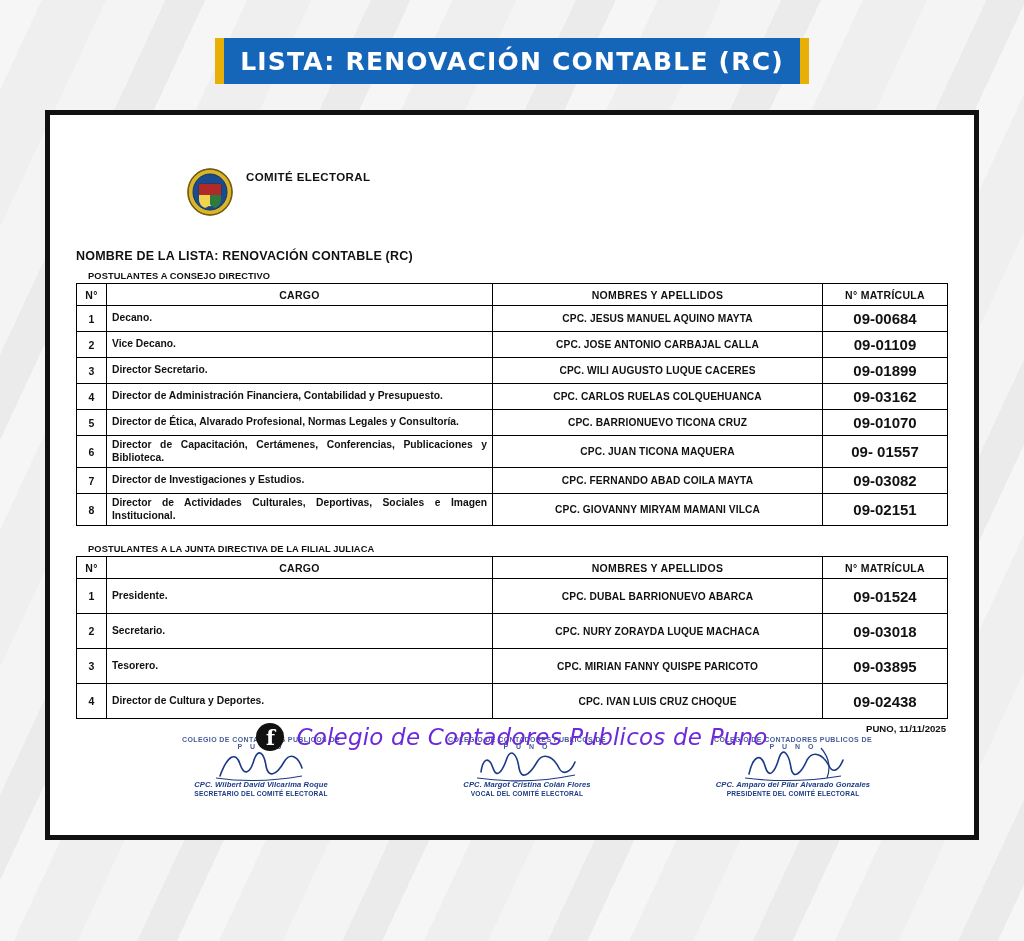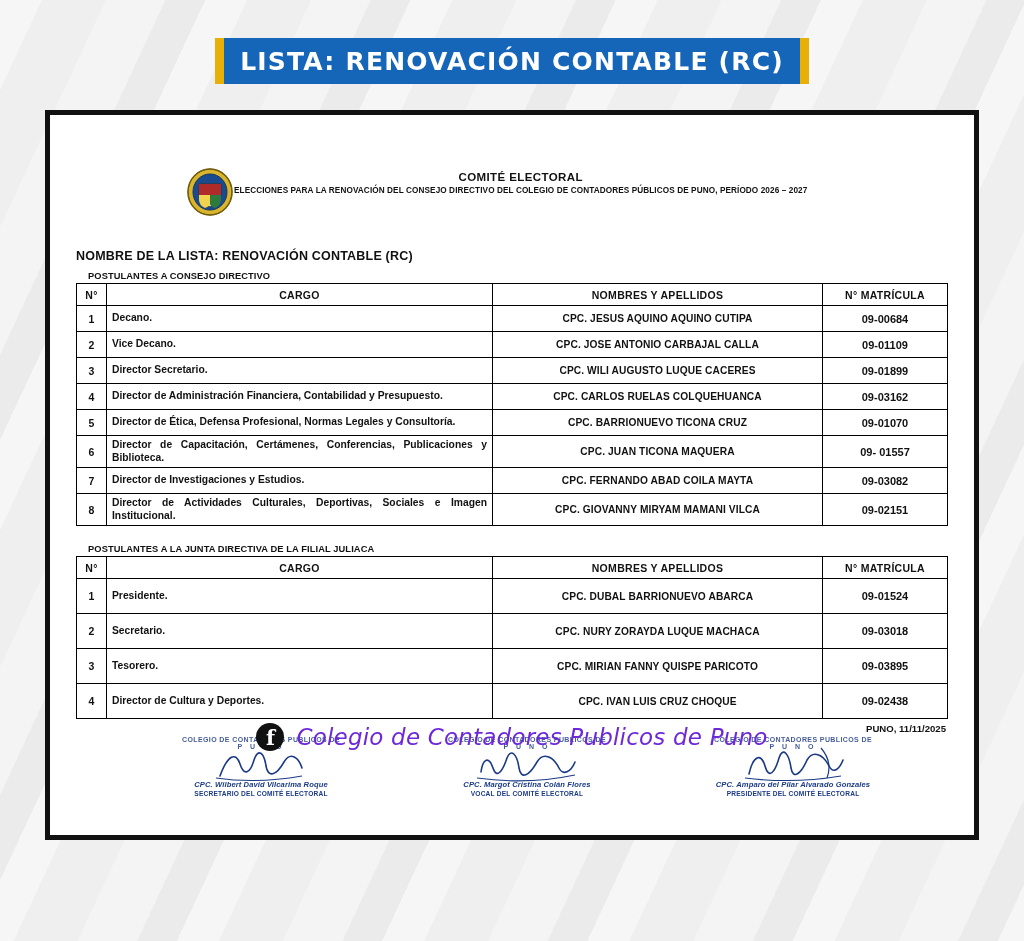--- a/index.html
+++ b/index.html
@@ -76,20 +76,21 @@
     background: #ffffff;
     position: relative;
     padding: 22px 26px 10px 26px;
     overflow: hidden;
   }
 
   
   .doc-header {
     display: flex;
     align-items: flex-start;
+    gap: 12px;
     padding-left: 110px;
     margin-top: 30px;
   }
   .crest {
     width: 48px;
     height: 50px;
     flex: 0 0 48px;
     position: relative;
   }
   .crest svg { display: block; }
@@ -165,21 +166,21 @@
     padding-right: 8px;
   }
   td.cell-nombre {
     text-align: center;
     font-size: 10.2px;
     font-weight: bold;
     letter-spacing: .1px;
   }
   td.cell-mat {
     text-align: center;
-    font-size: 11px;
+    font-size: 15px;
     font-weight: bold;
   }
   .t1 td { height: 26px; }
   .t2 td { height: 35px; }
 
   .spacer-8 { height: 10px; }
 
   
   .date-line {
     text-align: right;
@@ -294,21 +295,20 @@
             <path d="M13 17 h22 v10 q0 9 -11 13 q-11 -4 -11 -13 z" fill="#e2e2e2" stroke="#333" stroke-width="1"></path>
             <path d="M13 17 h11 v11 h-11 z" fill="#b02a2a"></path>
             <path d="M24 28 h11 v-11 h-11 z" fill="#b02a2a"></path>
             <path d="M13 28 h11 v9 q0 2 -5 4 q-6 -3 -6 -8 z" fill="#f2d34e"></path>
             <path d="M35 28 h-11 v9 q0 2 5 4 q6 -3 6 -8 z" fill="#2e7a3d"></path>
             <ellipse cx="24" cy="25" rx="22" ry="23" fill="none" stroke="#6f5a10" stroke-width="1"></ellipse>
           </svg>
         </div>
         <div class="header-text">
           <div class="header-title">COMITÉ ELECTORAL</div>
-          <div class="header-sub">ELECCIONES PARA LA RENOVACIÓN DEL CONSEJO DIRECTIVO DEL COLEGIO DE CONTADORES PÚBLICOS DE PUNO, PERÍODO 2026 – 2027</div>
         </div>
       </div>
 
       <div class="list-name">NOMBRE DE LA LISTA: RENOVACIÓN CONTABLE (RC)</div>
 
       <div class="section-label">POSTULANTES A CONSEJO DIRECTIVO</div>
       <table class="doc-table t1">
         <colgroup>
           <col class="col-n">
             <col>
@@ -320,21 +320,21 @@
             <th>N°</th>
             <th>CARGO</th>
             <th>NOMBRES Y APELLIDOS</th>
             <th>N° MATRÍCULA</th>
           </tr>
         </thead>
         <tbody>
           <tr>
             <td class="cell-n">1</td>
             <td class="cell-cargo">Decano.</td>
-            <td class="cell-nombre">CPC. JESUS AQUINO AQUINO CUTIPA</td>
+            <td class="cell-nombre">CPC. JESUS MANUEL AQUINO MAYTA</td>
             <td class="cell-mat">09-00684</td>
           </tr>
           <tr>
             <td class="cell-n">2</td>
             <td class="cell-cargo">Vice Decano.</td>
             <td class="cell-nombre">CPC. JOSE ANTONIO CARBAJAL CALLA</td>
             <td class="cell-mat">09-01109</td>
           </tr>
           <tr>
             <td class="cell-n">3</td>
@@ -343,21 +343,21 @@
             <td class="cell-mat">09-01899</td>
           </tr>
           <tr>
             <td class="cell-n">4</td>
             <td class="cell-cargo">Director de Administración Financiera, Contabilidad y Presupuesto.</td>
             <td class="cell-nombre">CPC. CARLOS RUELAS COLQUEHUANCA</td>
             <td class="cell-mat">09-03162</td>
           </tr>
           <tr>
             <td class="cell-n">5</td>
-            <td class="cell-cargo">Director de Ética, Defensa Profesional, Normas Legales y Consultoría.</td>
+            <td class="cell-cargo">Director de Ética, Alvarado Profesional, Normas Legales y Consultoría.</td>
             <td class="cell-nombre">CPC. BARRIONUEVO TICONA CRUZ</td>
             <td class="cell-mat">09-01070</td>
           </tr>
           <tr>
             <td class="cell-n">6</td>
             <td class="cell-cargo">Director de Capacitación, Certámenes, Conferencias, Publicaciones y Biblioteca.</td>
             <td class="cell-nombre">CPC. JUAN TICONA MAQUERA</td>
             <td class="cell-mat">09- 01557</td>
           </tr>
           <tr>

